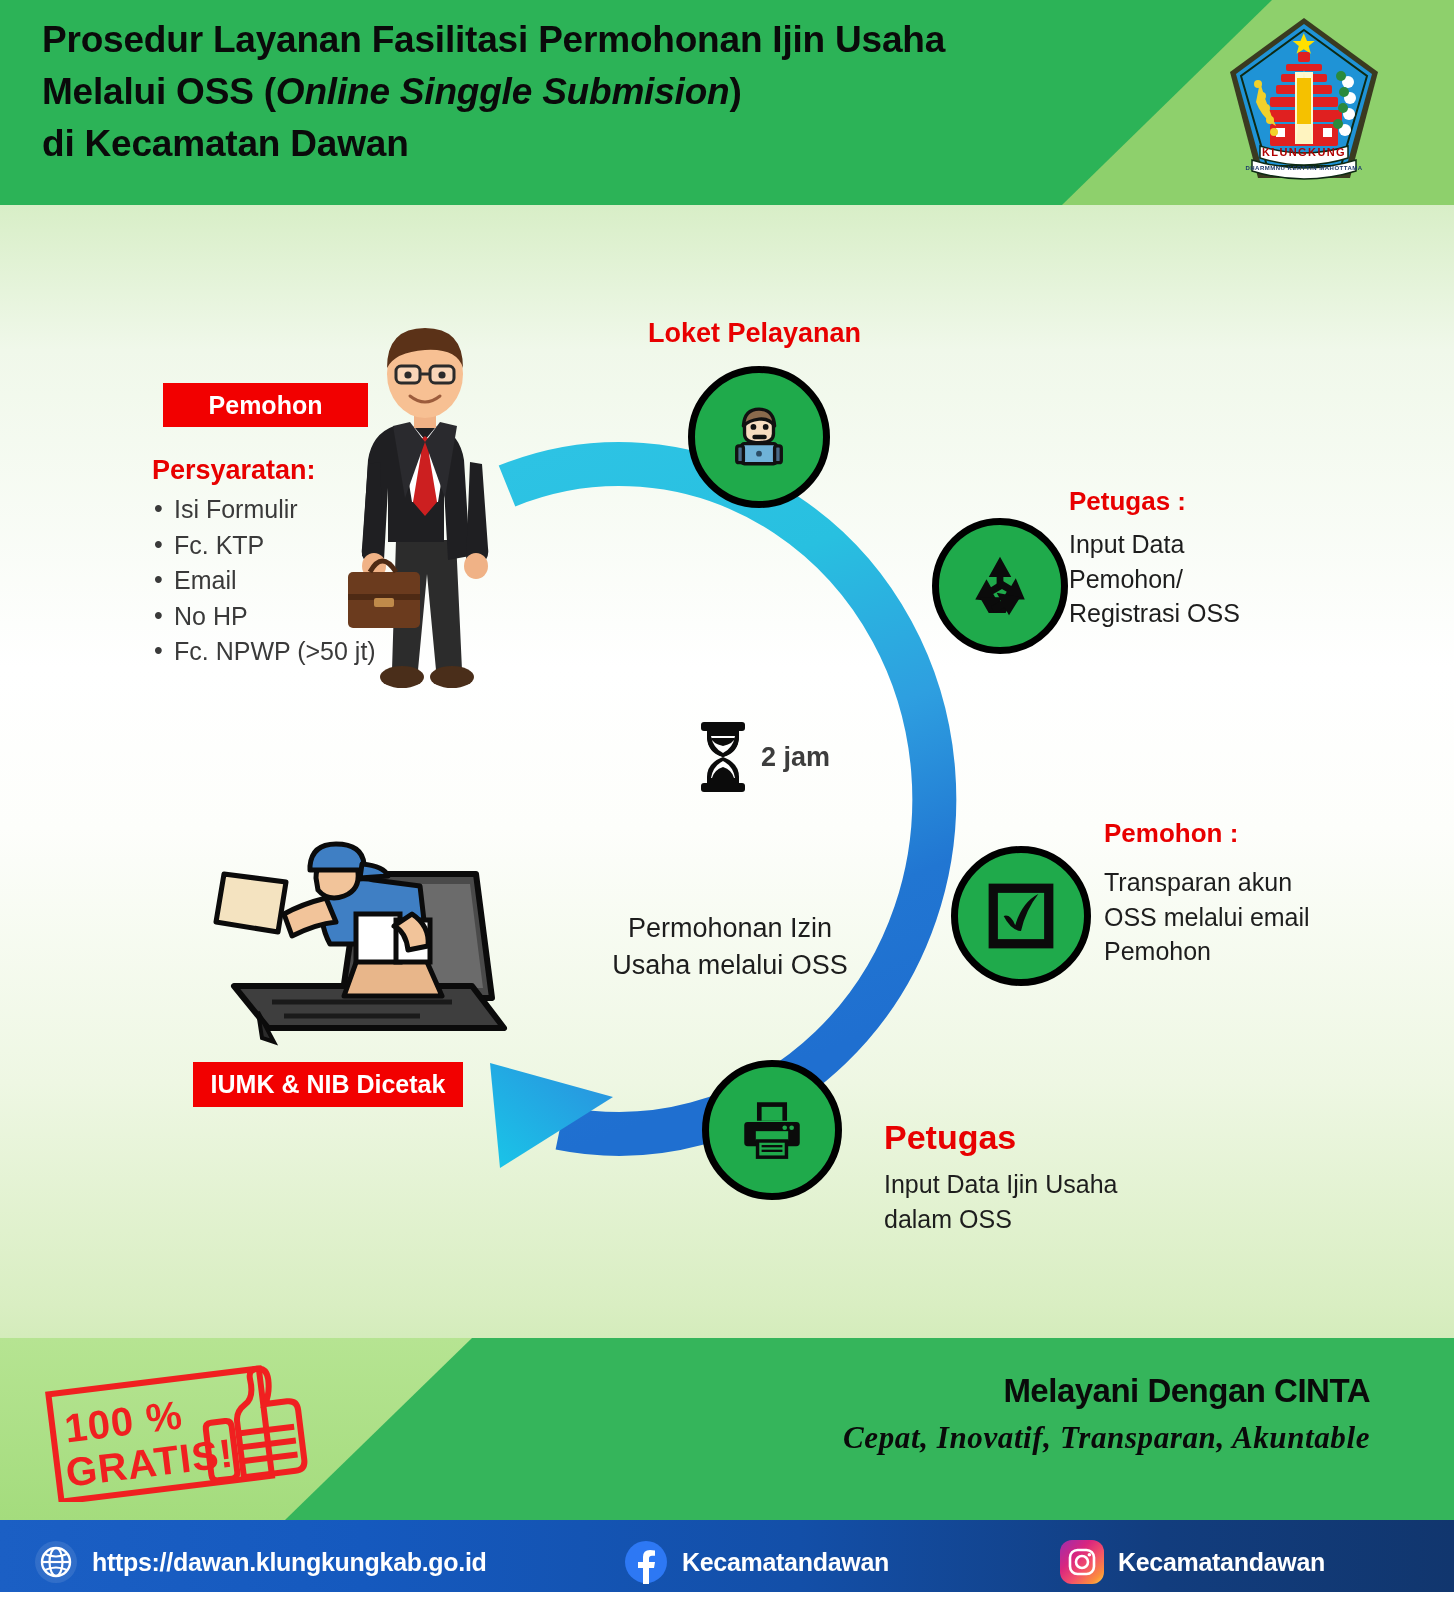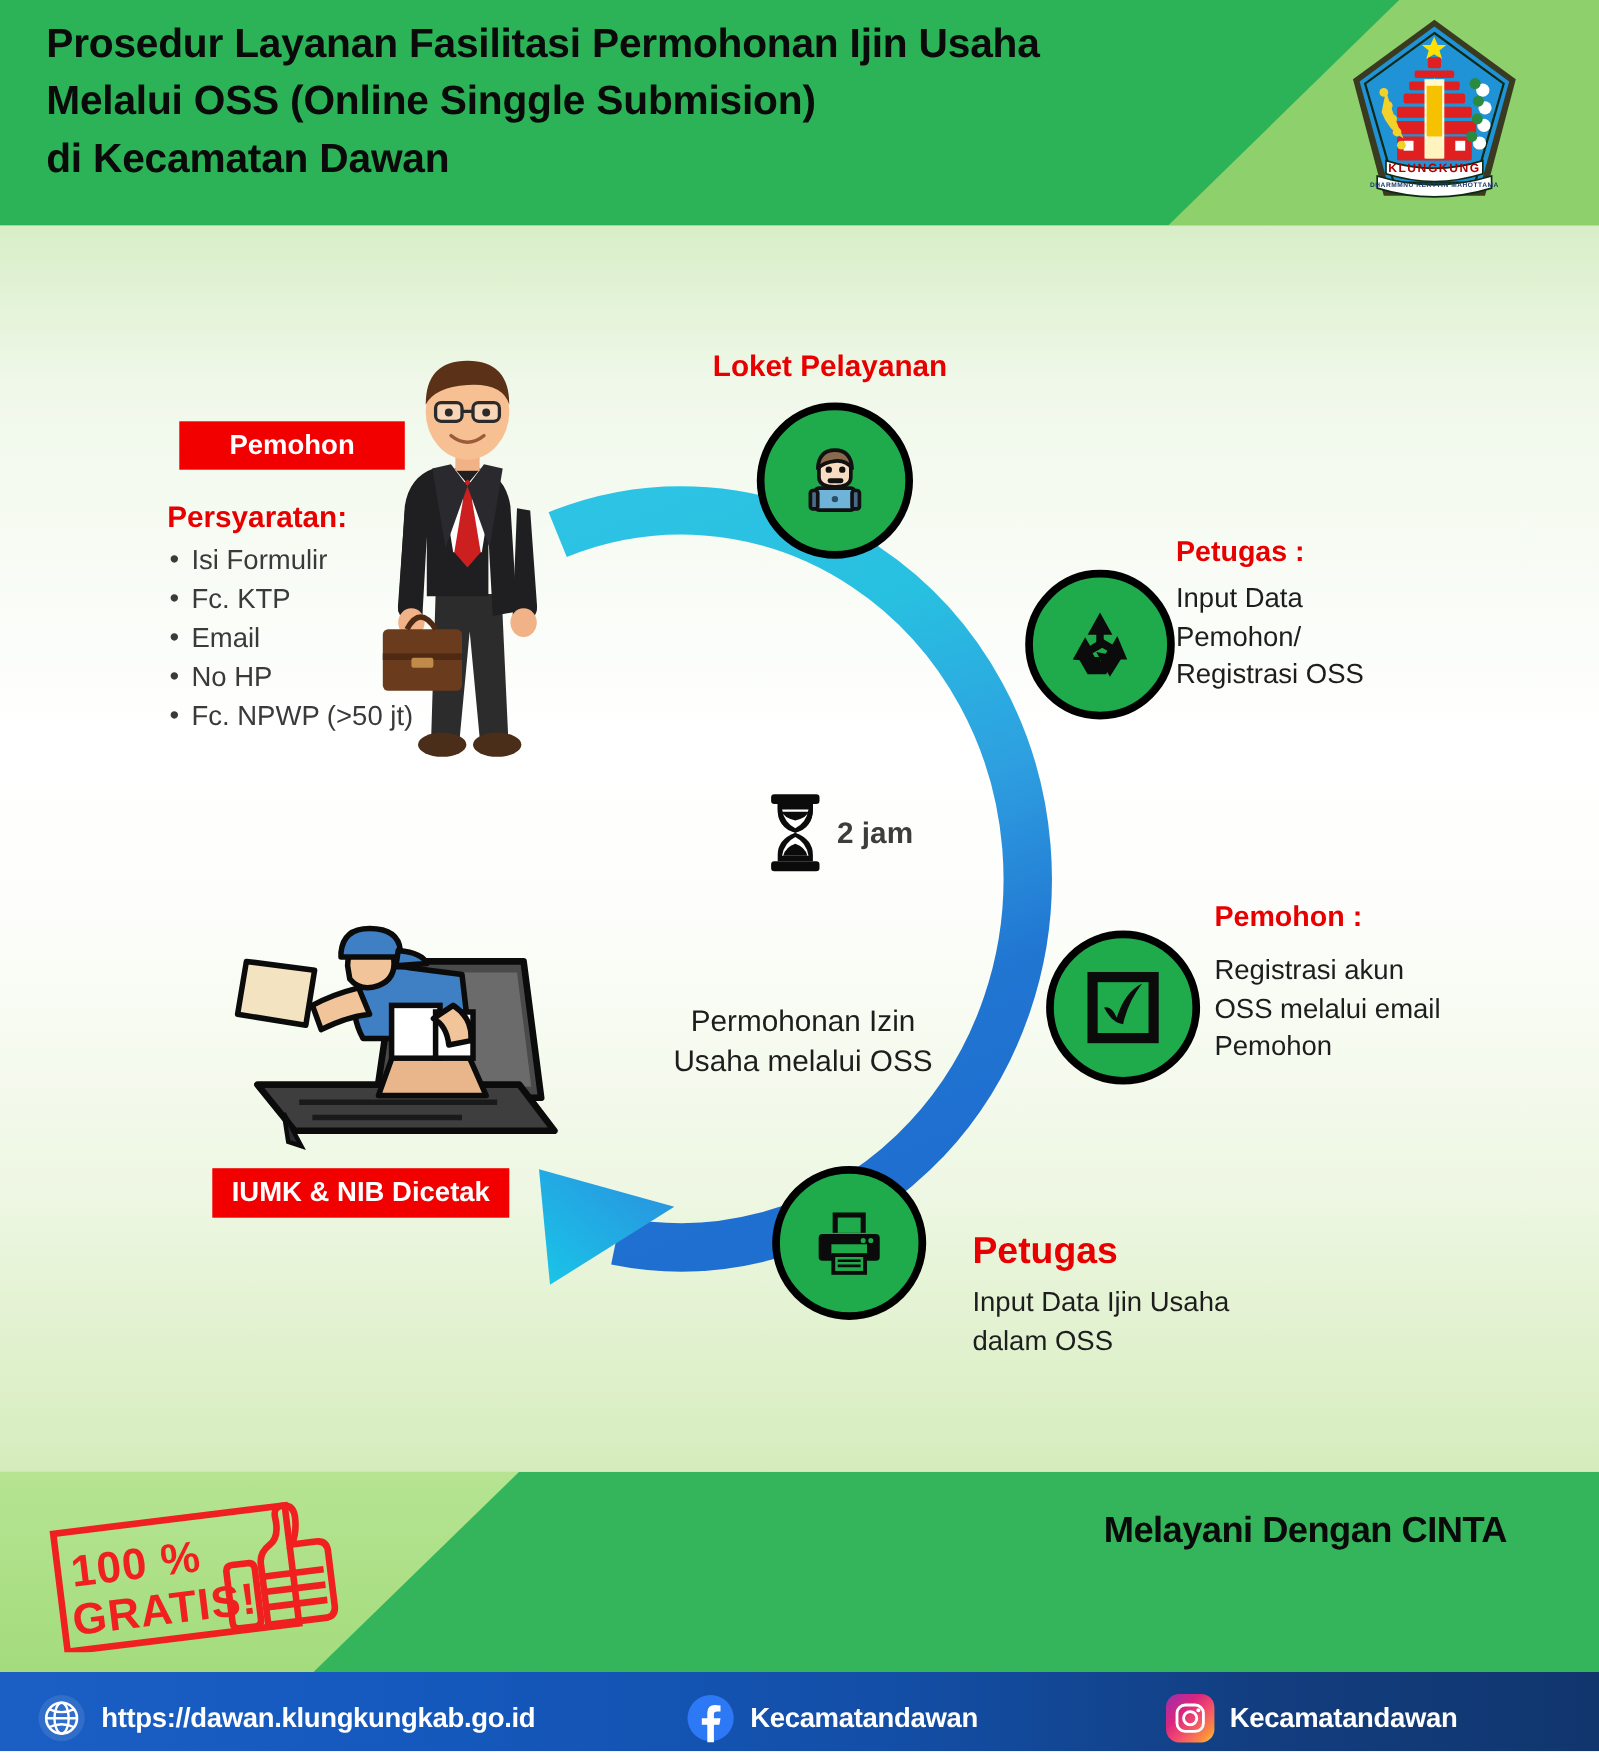--- a/index.html
+++ b/index.html
@@ -17,21 +17,21 @@
   .header-dark{
     position:absolute;left:0;top:0;width:1454px;height:205px;
     background:#2cb357;
     clip-path:polygon(0 0, 1272px 0, 1062px 205px, 0 205px);
   }
   .header-title{
     position:absolute;left:42px;top:14px;width:1030px;
     color:#0a0a0a;font-weight:bold;font-size:37px;line-height:1.40;
     letter-spacing:-0.2px;
   }
-  .header-title .ital{}
+  .header-title .ital{font-style:italic;}
   .logo-wrap{
     position:absolute;left:1224px;top:12px;width:160px;height:178px;
   }
 
   
   .flow-svg{position:absolute;left:0;top:0;width:1454px;height:1600px;pointer-events:none;}
 
   
   .node{
     position:absolute;border-radius:50%;
@@ -246,21 +246,21 @@
 
   <div class="node" style="left:951px;top:846px;width:126px;height:126px;">
     <svg viewBox="0 0 64 64" width="74" height="74">
       <rect x="8" y="8" width="48" height="48" fill="none" stroke="#0b0b0b" stroke-width="8"></rect>
       <path d="M17 32 q6 -2 10 8 q6 -20 20 -27 q-11 14 -15 32 q-9 -1 -15 -13 z" fill="#0b0b0b"></path>
     </svg>
   </div>
   <div class="blk-pemohon2">
     <div class="h red-head">Pemohon :</div>
     <div class="b body-txt">
-      <div>Registrasi akun</div>
+      <div>Transparan akun</div>
       <div>OSS melalui email</div>
       <div>Pemohon</div>
     </div>
   </div>
 
   <div class="node" style="left:702px;top:1060px;width:126px;height:126px;">
     <svg viewBox="0 0 64 64" width="74" height="74">
       <rect x="19" y="8" width="26" height="16" fill="#0b0b0b"></rect>
       <rect x="23" y="12" width="18" height="12" fill="#1faa4b"></rect>
       <rect x="8" y="25" width="48" height="21" rx="3" fill="#0b0b0b"></rect>
@@ -411,20 +411,21 @@
           <line x1="200" y1="78" x2="254" y2="78"></line>
           <line x1="200" y1="92" x2="254" y2="92"></line>
           <line x1="200" y1="106" x2="254" y2="106"></line>
         </g>
       </g>
     </svg>
   </div>
 
   <div class="slogan">
     <div class="s1">Melayani Dengan CINTA</div>
+    <div class="s2">Cepat, Inovatif, Transparan, Akuntable</div>
   </div>
 
   <div class="socialbar"></div>
 
   <div class="sitem s-web">
     <svg viewBox="0 0 44 44" width="44" height="44">
       <circle cx="22" cy="22" r="21" fill="#ffffff" fill-opacity="0.10"></circle>
       <circle cx="22" cy="22" r="14" fill="none" stroke="#fff" stroke-width="2.4"></circle>
       <ellipse cx="22" cy="22" rx="6.5" ry="14" fill="none" stroke="#fff" stroke-width="2.2"></ellipse>
       <line x1="8" y1="22" x2="36" y2="22" stroke="#fff" stroke-width="2.2"></line>

